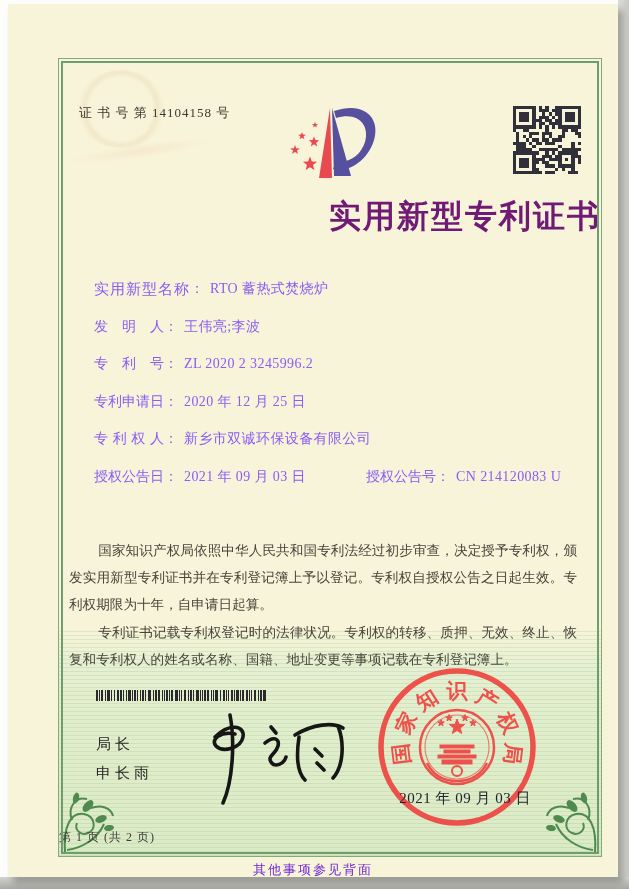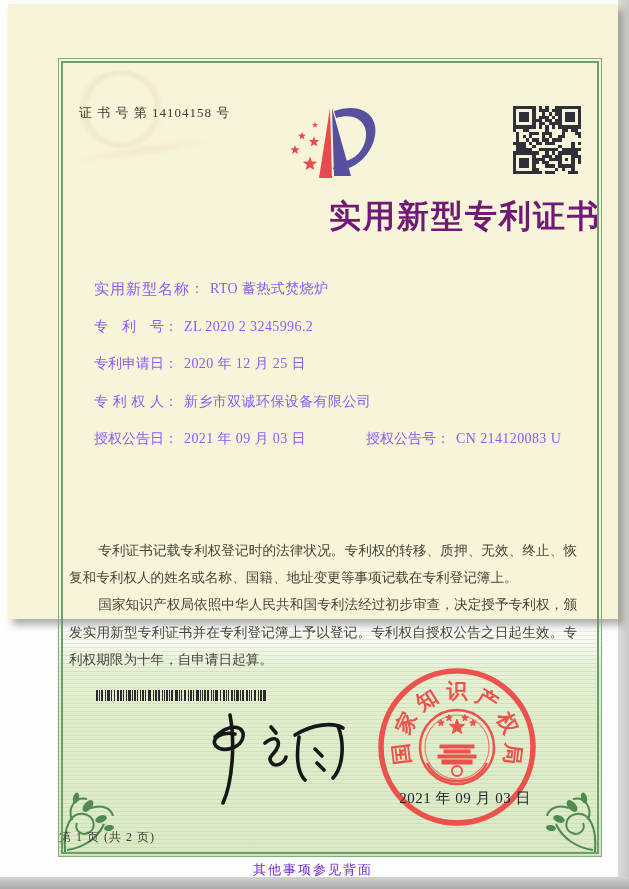--- a/index.html
+++ b/index.html
@@ -2,21 +2,21 @@
 <html><head>
 <meta charset="utf-8">
 <style>
   html,body{margin:0;padding:0;background:#fdfdfc;}
   .stage{position:relative;width:629px;height:889px;overflow:hidden;
          font-family:"Liberation Serif","DejaVu Serif",serif;}
   .scan-right{position:absolute;right:0;top:0;width:11px;height:100%;
               background:linear-gradient(90deg,#dcdcd8,#c9c9c5);}
   .scan-bottom{position:absolute;left:0;bottom:0;width:100%;height:12px;
                background:linear-gradient(180deg,#d3d3cf,#a9a9a5);}
-  .paper{position:absolute;left:8px;top:4px;width:610px;height:615px;
+  .paper{position:absolute;left:8px;top:4px;width:610px;height:873px;
          background:#f8f4d9;box-shadow:5px 6px 7px rgba(110,110,104,.55);}
   .stain-ring{position:absolute;left:67px;top:66px;width:92px;height:78px;border-radius:50%;
          background:radial-gradient(circle,rgba(0,0,0,0) 52%,rgba(205,160,110,.14) 60%,rgba(0,0,0,0) 72%);}
   .stain-streak{position:absolute;left:58px;top:140px;width:150px;height:14px;
          background:radial-gradient(ellipse,rgba(215,130,110,.10),rgba(0,0,0,0) 70%);transform:rotate(-8deg);}
   .frame{position:absolute;left:50px;top:54px;width:542px;height:797px;
          border:1px solid #84a87f;}
   .frame::before{content:"";position:absolute;inset:2px;border:2px solid #6e9e6b;pointer-events:none;z-index:6;}
   
   .green-band{position:absolute;left:0;right:0;bottom:0;height:228px;
@@ -371,43 +371,50 @@
           </g>
         </svg>
 
       <div class="title">实用新型专利证书</div>
 
       <div class="fields">
         <div class="field-row">
           <span class="flabel-wide">实用新型名称</span><span class="colon">：</span><span class="fvalue">RTO 蓄热式焚烧炉</span>
         </div>
         <div class="field-row">
+          <span class="flabel">发明人</span><span class="colon">：</span><span class="fvalue">王伟亮;李波</span>
+        </div>
+        <div class="field-row">
           <span class="flabel">专利号</span><span class="colon">：</span><span class="fvalue">ZL 2020 2 3245996.2</span>
         </div>
         <div class="field-row">
           <span class="flabel">专利申请日</span><span class="colon">：</span><span class="fvalue">2020 年 12 月 25 日</span>
         </div>
         <div class="field-row">
           <span class="flabel">专利权人</span><span class="colon">：</span><span class="fvalue">新乡市双诚环保设备有限公司</span>
         </div>
         <div class="field-row">
           <span class="flabel">授权公告日</span><span class="colon">：</span><span class="fvalue">2021 年 09 月 03 日</span>
           <span class="pair2">
             <span class="flabel">授权公告号</span><span class="colon">：</span><span class="fvalue">CN 214120083 U</span>
           </span>
         </div>
       </div>
 
       <div class="paras">
+        <p>国家知识产权局依照中华人民共和国专利法经过初步审查，决定授予专利权，颁发实用新型专利证书并在专利登记簿上予以登记。专利权自授权公告之日起生效。专利权期限为十年，自申请日起算。</p>
         <p>专利证书记载专利权登记时的法律状况。专利权的转移、质押、无效、终止、恢复和专利权人的姓名或名称、国籍、地址变更等事项记载在专利登记簿上。</p>
-        <p>国家知识产权局依照中华人民共和国专利法经过初步审查，决定授予专利权，颁发实用新型专利证书并在专利登记簿上予以登记。专利权自授权公告之日起生效。专利权期限为十年，自申请日起算。</p>
       </div>
 
       <div class="barcode" id="barcode"><i style="width:2px;margin-right:1px"></i><i style="width:1px;margin-right:1px"></i><i style="width:2px;margin-right:2px"></i><i style="width:1px;margin-right:1px"></i><i style="width:3px;margin-right:1px"></i><i style="width:1px;margin-right:2px"></i><i style="width:1px;margin-right:2px"></i><i style="width:2px;margin-right:1px"></i><i style="width:2px;margin-right:1px"></i><i style="width:1px;margin-right:2px"></i><i style="width:1px;margin-right:1px"></i><i style="width:3px;margin-right:1px"></i><i style="width:1px;margin-right:1px"></i><i style="width:2px;margin-right:1px"></i><i style="width:1px;margin-right:2px"></i><i style="width:1px;margin-right:1px"></i><i style="width:2px;margin-right:1px"></i><i style="width:1px;margin-right:2px"></i><i style="width:3px;margin-right:2px"></i><i style="width:1px;margin-right:1px"></i><i style="width:2px;margin-right:1px"></i><i style="width:2px;margin-right:2px"></i><i style="width:1px;margin-right:1px"></i><i style="width:1px;margin-right:1px"></i><i style="width:2px;margin-right:1px"></i><i style="width:1px;margin-right:1px"></i><i style="width:2px;margin-right:2px"></i><i style="width:3px;margin-right:1px"></i><i style="width:1px;margin-right:1px"></i><i style="width:1px;margin-right:2px"></i><i style="width:2px;margin-right:2px"></i><i style="width:1px;margin-right:1px"></i><i style="width:2px;margin-right:1px"></i><i style="width:1px;margin-right:2px"></i><i style="width:3px;margin-right:1px"></i><i style="width:1px;margin-right:1px"></i><i style="width:1px;margin-right:1px"></i><i style="width:2px;margin-right:1px"></i><i style="width:2px;margin-right:2px"></i><i style="width:1px;margin-right:1px"></i><i style="width:1px;margin-right:1px"></i><i style="width:3px;margin-right:2px"></i><i style="width:1px;margin-right:2px"></i><i style="width:2px;margin-right:1px"></i><i style="width:1px;margin-right:1px"></i><i style="width:1px;margin-right:2px"></i><i style="width:2px;margin-right:1px"></i><i style="width:1px;margin-right:1px"></i><i style="width:3px;margin-right:1px"></i><i style="width:1px;margin-right:1px"></i><i style="width:2px;margin-right:2px"></i><i style="width:2px;margin-right:1px"></i><i style="width:1px;margin-right:1px"></i><i style="width:1px;margin-right:2px"></i><i style="width:2px;margin-right:2px"></i><i style="width:1px;margin-right:1px"></i><i style="width:2px;margin-right:1px"></i><i style="width:3px;margin-right:2px"></i></div>
 
+      <div class="officer">
+        <div>局长</div>
+        <div>申长雨</div>
+      </div>
 
       <svg class="signature" viewBox="0 0 175 105">
         <g fill="none" stroke="#161616" stroke-width="3.6" stroke-linecap="round">
           <path d="M 32 30 C 46 16 62 18 60 30 C 58 41 40 46 33 39 C 27 32 38 24 52 27"></path>
           <path d="M 47 8 C 52 34 50 74 40 96"></path>
           <path d="M 88 20 L 93 26"></path>
           <path d="M 82 36 C 90 29 97 31 95 39 C 93 47 84 49 88 55 C 92 61 101 57 103 50"></path>
           <path d="M 116 30 C 113 50 115 66 122 73"></path>
           <path d="M 112 28 C 130 17 150 15 160 21"></path>
           <path d="M 155 19 C 162 37 160 60 150 71"></path>

